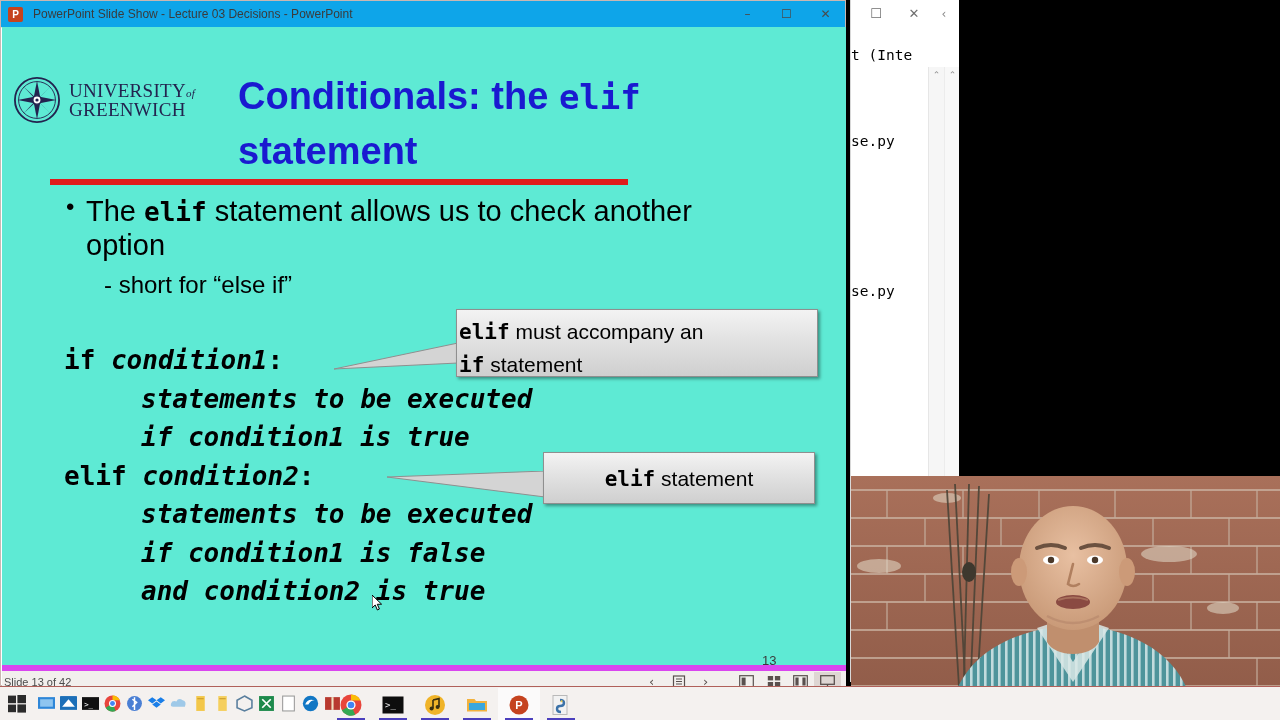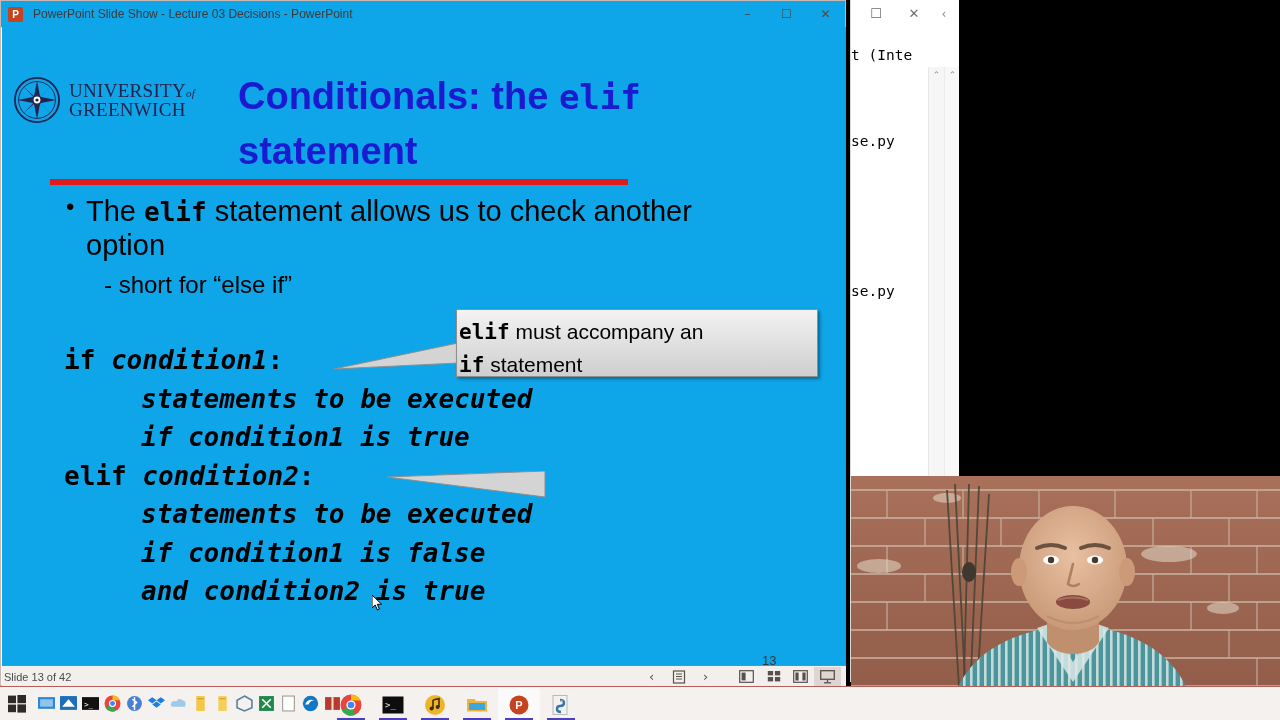--- a/index.html
+++ b/index.html
@@ -83,21 +83,21 @@
   }
   .wincontrols { position: absolute; right: 0; top: 0; height: 26px; display: flex; }
   .wc-btn {
     width: 39px; height: 26px; display: flex; align-items: center; justify-content: center;
     font-size: 12px; color: #4a4a4a; font-family: "DejaVu Sans", sans-serif;
   }
 
   
   .slide {
     position: absolute; left: 1px; top: 26px; width: 844px; height: 638px;
-    background: #0ea5e9; overflow: hidden;
+    background: #5eead4; overflow: hidden;
   }
 
   
   .logo { position: absolute; left: 12px; top: 50px; display: flex; align-items: center; }
   .logo-mark { width: 46px; height: 46px; flex: none; }
   .logo-text {
     margin-left: 9px; color: #23234f;
     font-family: "Liberation Serif", serif; line-height: 1.0;
   }
   .logo-l1 { font-size: 19px; letter-spacing: 0.3px; }
@@ -176,21 +176,21 @@
   }
 
   
   .cursor {
     position: absolute; left: 370px; top: 568px; width: 11px; height: 16px;
   }
 
   
   .ppt-statusbar {
     position: absolute; left: 1px; top: 664px; width: 844px; height: 21px;
-    background: #f2efed; border-top: 1px solid #d946ef;
+    background: #f2efed; border-top: 6px solid #d946ef;
     display: flex; align-items: center;
   }
   .status-left {
     margin-left: 2px; font-size: 11px; color: #4c4c4c;
     font-family: "Liberation Sans", sans-serif;
   }
   .status-right { position: absolute; right: 5px; top: 0; height: 21px; display: flex; align-items: center; }
   .sb-btn {
     width: 27px; height: 19px; display: flex; align-items: center; justify-content: center;
     color: #59504e; font-size: 13px; font-family: "DejaVu Sans", sans-serif;
@@ -313,20 +313,23 @@
 
       <div class="callout" id="callout-1">
         <span class="mono">elif</span><span> must accompany an</span><br>
         <span class="mono">if</span><span> statement</span>
       </div>
 
       <svg class="callout-tail" style="left:385px; top:444px; width:162px; height:32px;" viewBox="0 0 162 32">
         <polygon points="0,6 158,0 158,26" fill="#d4d4d4" stroke="#8f8f8f" stroke-width="1"></polygon>
       </svg>
 
+      <div class="callout" id="callout-2">
+        <span class="mono">elif</span><span> statement</span>
+      </div>
 
       <div class="slide-number">13</div>
 
       <svg class="cursor" viewBox="0 0 11 16">
         <polygon points="0,0 0,13 3.2,10 5.4,15 7.4,14 5.3,9.3 9.6,9.2" fill="#ffffff" stroke="#000" stroke-width="1"></polygon>
       </svg>
     </div>
 
     <div class="ppt-statusbar">
       <div class="status-left">Slide 13 of 42</div>

